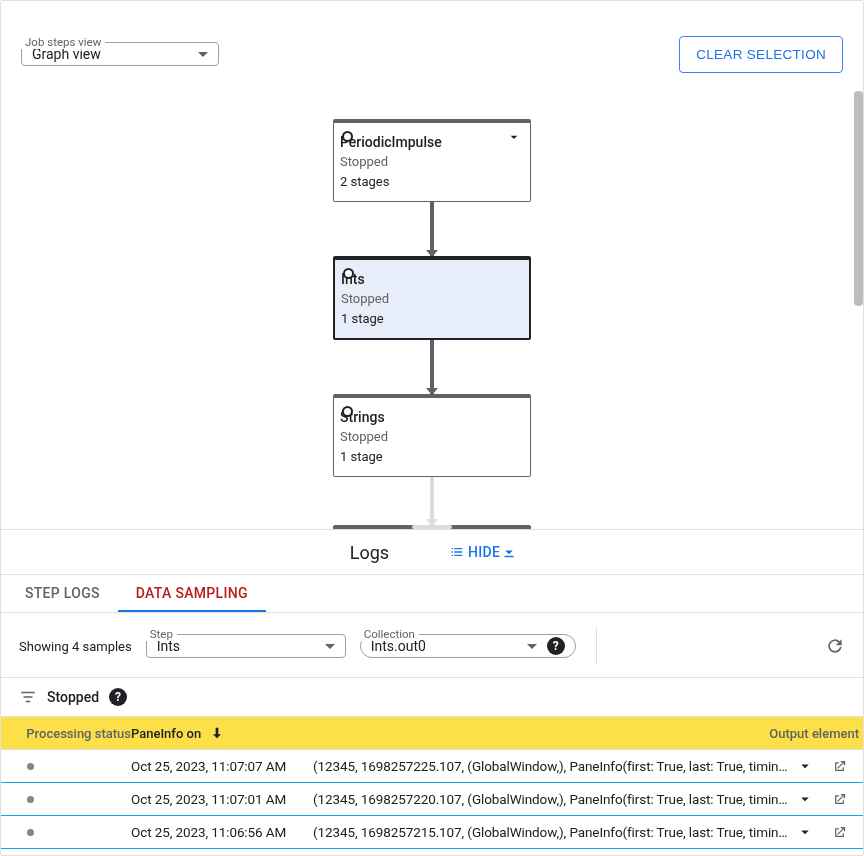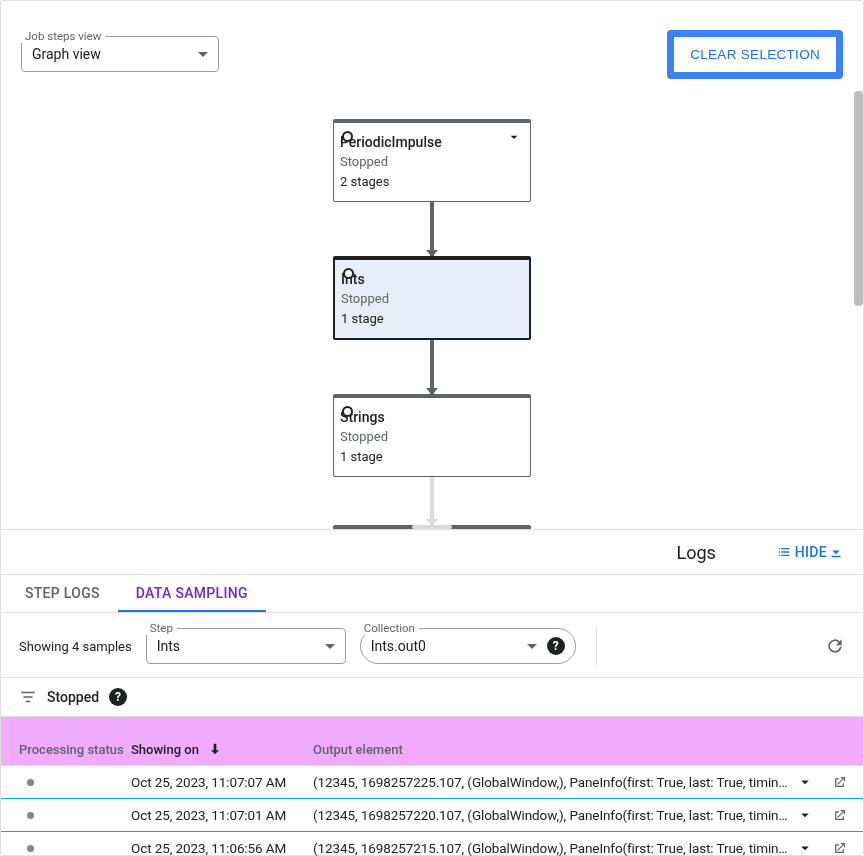--- a/index.html
+++ b/index.html
@@ -20,27 +20,27 @@
   }
   .field-wrap { position:relative; }
   .field-legend {
     position:absolute; top:-7px; left:0; background:#fff; padding:0 4px;
     font-size:11.5px; color:#5f6368;
   }
   .select-box {
     border:1px solid #9aa0a6; border-radius:4px;
     padding: 10px 10px; min-width: 198px;
     display:flex; justify-content:space-between; align-items:center;
-    height:36px; font-size:14px; color:#202124; cursor:pointer;
+    height:24px; font-size:14px; color:#202124; cursor:pointer;
   }
   .select-box.med { min-width: 200px; }
   .select-box.coll { min-width: 216px; border-radius: 18px; }
   .dropdown-caret { width:0;height:0;border-left:5px solid transparent;border-right:5px solid transparent;border-top:5px solid #5f6368; }
   .btn-outline {
-    border:7px solid #3b82f6; border-radius:4px; background:#fff;
+    border:1px solid #3b82f6; border-radius:4px; background:#fff;
     color:#1a73e8; font-weight:500; letter-spacing:.3px;
     font-size:13.5px; padding: 10px 16px; cursor:pointer;
   }
   .graph-area {
     position:relative; height: 438px;
     overflow:hidden;
   }
   .scroll-indicator {
     position:absolute; right:0; top:0; width:9px; height:215px;
     background:#bdbdbd; border-radius:4px;
@@ -83,37 +83,37 @@
   }
 
   .drag-handle {
     width:40px; height:4px; background:#dadce0; border-radius:2px;
     position:absolute; left:50%; transform:translateX(-50%); top:524px;
     cursor:row-resize;
   }
 
   .logs-header {
     border-top:1px solid #e0e0e0; border-bottom:1px solid #e0e0e0;
-    height:46px; display:flex; align-items:center; justify-content:flex-end;
+    height:46px; display:flex; align-items:center; justify-content:center;
     padding: 0 18px 0 22px;
   }
   .logs-title { font-size:18px; font-weight:400; color:#202124; }
   .hide-btn { display:flex; align-items:center; gap:3px; color:#1a73e8; font-weight:500; font-size:14px; letter-spacing:.3px; cursor:pointer; }
   .collapse-icon { color:#1a73e8; }
 
   .tabs-row {
     display:flex; border-bottom:1px solid #e0e0e0; height:38px;
     padding-left:6px;
   }
   .tab {
     padding: 0 18px; display:flex; align-items:center;
     font-size:14px; font-weight:500; letter-spacing:.3px;
     color:#5f6368; cursor:pointer; border-bottom:2px solid transparent;
   }
-  .tab.active { color:#6d28d9; border-bottom:2px solid #1a73e8; }
+  .tab.active { color:#b91c1c; border-bottom:2px solid #1a73e8; }
 
   .filter-row {
     display:flex; align-items:center; gap:14px;
     padding: 14px 18px 12px 18px;
     border-bottom:1px solid #e0e0e0;
     position:relative;
   }
   .showing { font-size:13px; color:#202124; flex:0 0 auto; }
   .help-circle {
     width:18px; height:18px; border-radius:50%;
@@ -132,23 +132,23 @@
     padding: 10px 18px; border-bottom:1px solid #e0e0e0;
   }
   .filter-icon { color:#5f6368; }
   .filter-label { font-size:14px; font-weight:500; }
   .filter-input {
     border:none; outline:none; font-size:14px; color:#5f6368; flex:1;
     padding:4px 2px;
   }
 
   .table-header {
-    display:flex; align-items:center; background:#f0abfc;
+    display:flex; align-items:center; background:#fde047;
     font-size:13px; color:#5f6368; font-weight:500;
-    padding: 24px 4px 8px 18px; border-bottom:1px solid #e0e0e0;
+    padding: 8px 4px 8px 18px; border-bottom:1px solid #e0e0e0;text-align:right;
   }
   .col-status { width:112px; }
   .col-created { width:182px; display:flex; align-items:center; gap:8px; color:#202124; }
   .col-output { flex:1; }
   .sort-arrow { font-size:16px; }
 
   .data-row {
     display:flex; align-items:center;
     padding: 7px 4px 7px 18px; font-size:13.5px; color:#202124;
     border-bottom:1px solid #0ea5e9;
@@ -281,21 +281,21 @@
           <path fill="#5f6368" d="M3 5h18v2H3zm3 6h12v2H6zm3 6h6v2H9z"></path>
         </svg>
     </span>
     <span class="filter-label">Stopped</span>
     <span class="help-circle">?</span>
   </div>
 
   <div class="table-header">
     <div class="col-status">Processing status</div>
     <div class="col-created">
-      <span>Showing on</span>
+      <span>PaneInfo on</span>
       <span class="sort-arrow">
         <svg width="16" height="16" viewBox="0 0 24 24">
             <path fill="#202124" d="M12 20l-6-6h4V4h4v10h4z"></path>
           </svg>
       </span>
     </div>
     <div class="col-output">Output element</div>
   </div>
 
   <div id="rows-container">

